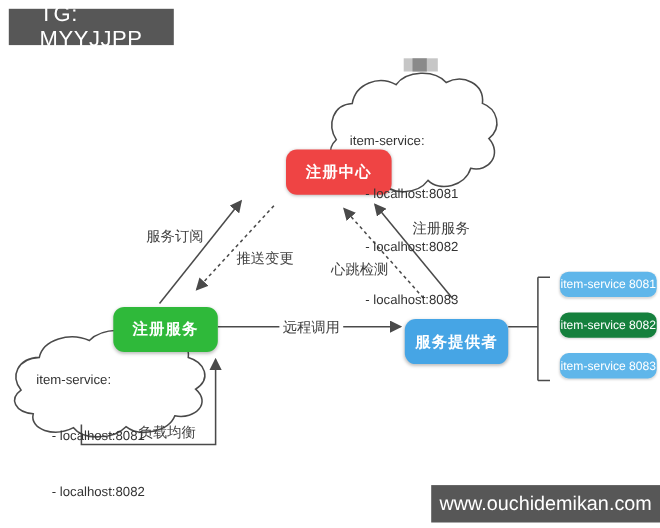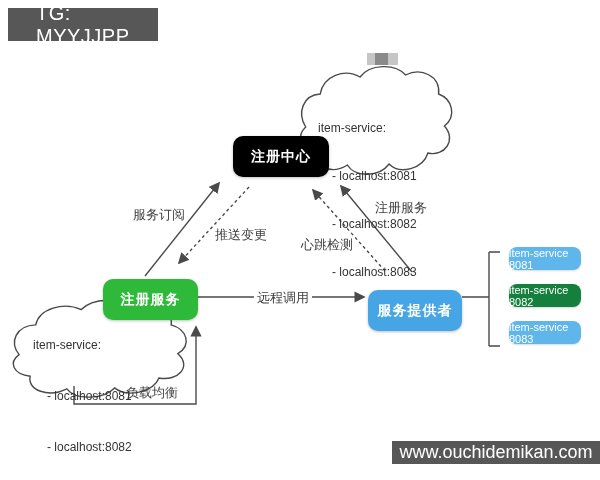--- a/index.html
+++ b/index.html
@@ -7,34 +7,34 @@
     position:relative;width:600px;height:480px;background:#ffffff;overflow:hidden;
     font-family:"Liberation Sans","DejaVu Sans",sans-serif;
   }
   .abs{position:absolute;}
   
   .banner{
     background:#575757;color:#fff;display:flex;align-items:center;
     box-sizing:border-box;
   }
   .banner-top{left:8px;top:8px;width:150px;height:33px;padding-left:28px;font-size:20px;letter-spacing:.5px;}
-  .banner-bottom{left:392px;top:441px;width:208px;height:23px;justify-content:center;font-size:18px;}
+  .banner-bottom{left:392px;top:441px;width:208px;height:34px;justify-content:center;font-size:18px;}
   
   .node{
     display:flex;align-items:center;justify-content:center;
     color:#fff;font-weight:bold;font-size:14px;letter-spacing:1px;
     border-radius:10px;box-shadow:0 1px 3px rgba(0,0,0,.25);
   }
   .node-registry{left:233px;top:136px;width:96px;height:41px;background:#a08ae0;}
   .node-consumer{left:103px;top:279px;width:95px;height:41px;background:#2fb93a;}
   .node-provider{left:368px;top:290px;width:94px;height:41px;background:#46a5e5;}
   
   .chip{
     display:flex;align-items:center;justify-content:center;
-    left:509px;width:72px;height:23px;border-radius:8px;background:#5fb6ea;
+    left:509px;width:88px;height:23px;border-radius:8px;background:#5fb6ea;
     color:#fff;font-size:11px;box-shadow:0 1px 2px rgba(0,0,0,.15);
   }
   
   .cloud-text{font-size:12px;color:#333;line-height:16px;white-space:pre;}
   .cloud-text .ct-item{padding-left:14px;}
   .cloud-top-text{left:318px;top:88px;}
   .cloud-left-text{left:33px;top:303px;line-height:17px;}
   
   .edge-label{font-size:13px;color:#3f3f3f;white-space:nowrap;}
   .lbl-subscribe{left:133px;top:206px;}
@@ -76,21 +76,21 @@
     </g>
   </svg>
 
   <div class="abs banner banner-top" title="TG: MYYJJPP">
     <span>TG: MYYJJPP</span>
   </div>
   <div class="abs banner banner-bottom">
     <span>www.ouchidemikan.com</span>
   </div>
 
-  <div class="abs node node-registry" style="background-color: #000000;">
+  <div class="abs node node-registry" style="background-color: #ef4444; margin-left: 27px;">
     <span>注册中心</span>
   </div>
   <div class="abs node node-consumer" style="background-color: rgb(47, 185, 58);">
     <span>注册服务</span>
   </div>
   <div class="abs node node-provider" style="background-color: rgb(70, 165, 229);">
     <span>服务提供者</span>
   </div>
 
   <div class="abs cloud-text cloud-top-text">

